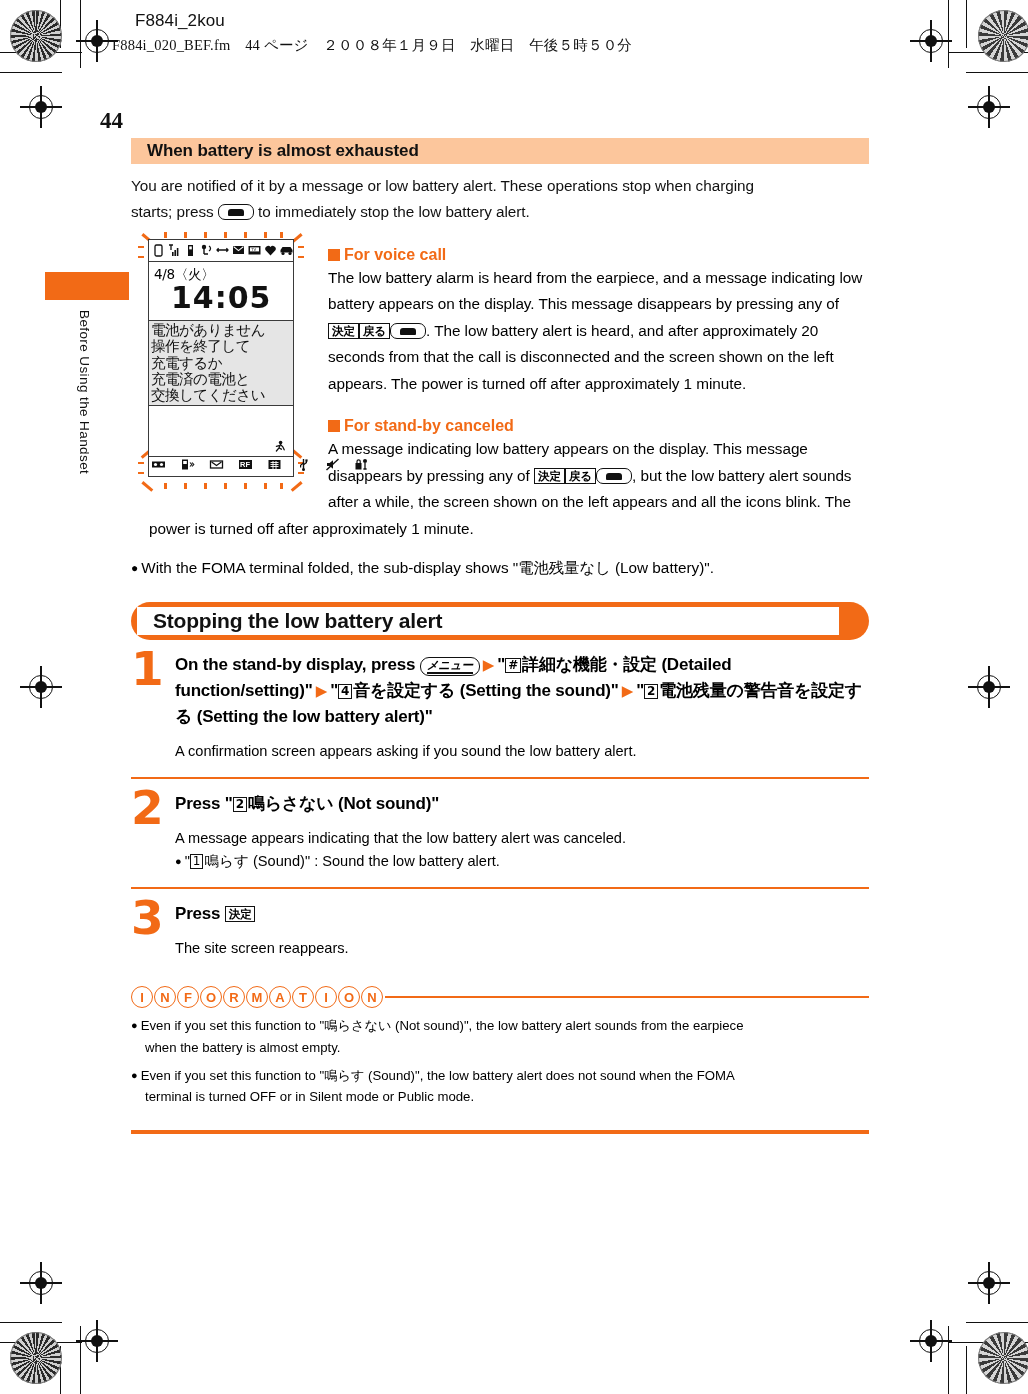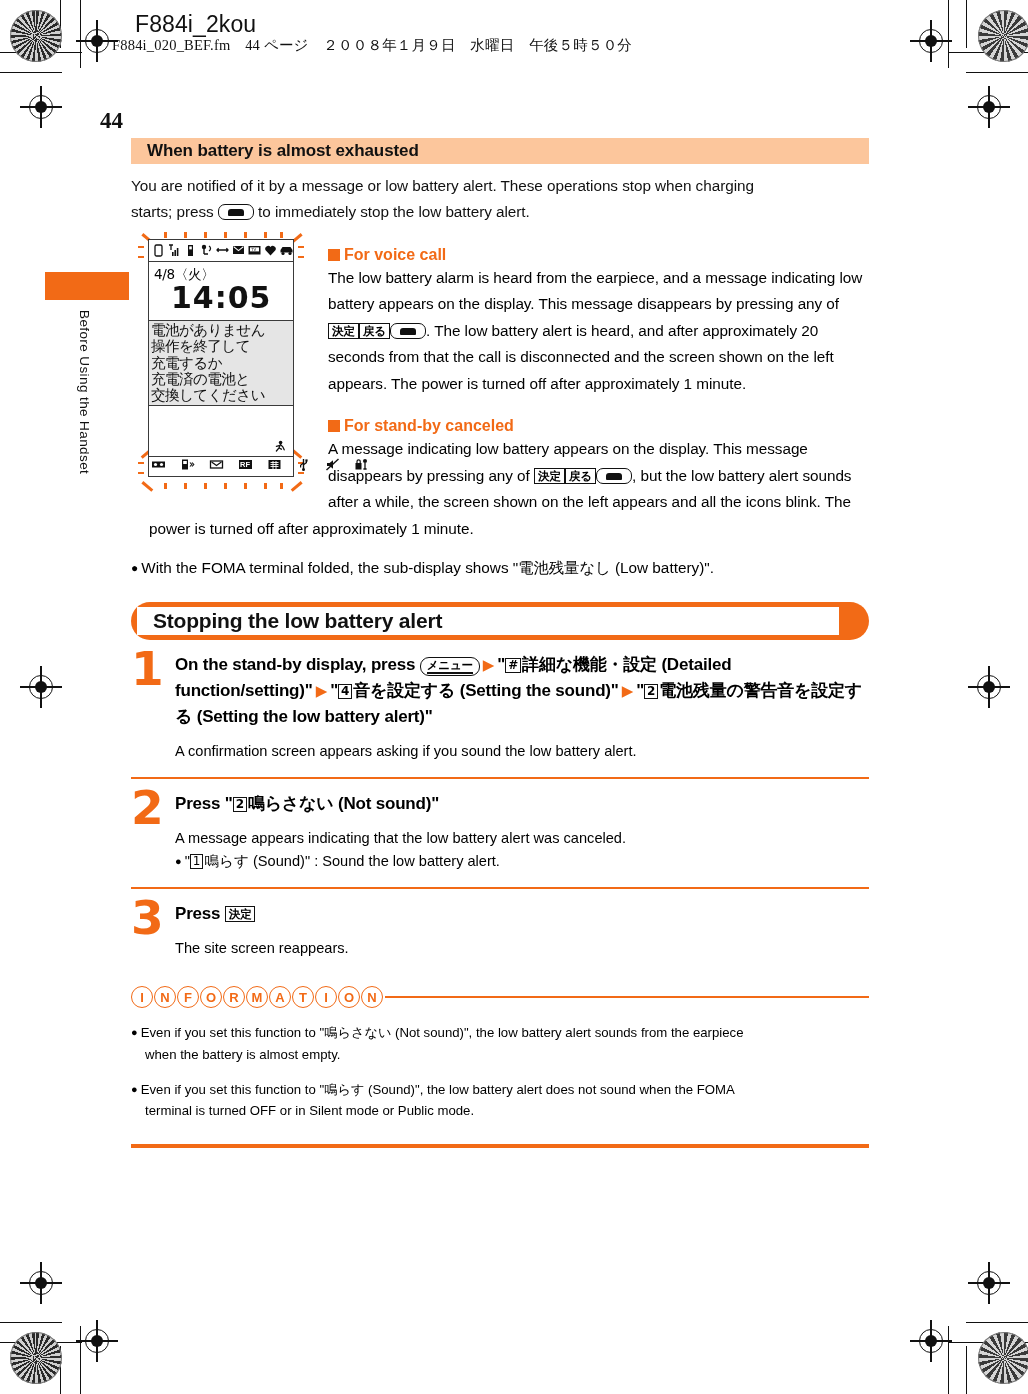--- a/index.html
+++ b/index.html
@@ -28,21 +28,21 @@
 
   
   .sidebar-tab{position:absolute;left:45px;top:272px;width:84px;height:28px;background:#f26a16;}
   .sidebar-text{
     position:absolute;left:66px;top:310px;width:26px;
     writing-mode:vertical-rl; text-orientation:mixed;
     font-size:13.5px;font-weight:400;letter-spacing:.4px;color:#111;
     white-space:nowrap;
   }
 
-  .hdr-jobname{position:absolute;left:135px;top:11px;font-size:23px;letter-spacing:.1px;color:#111;}
+  .hdr-jobname{position:absolute;left:135px;top:11px;font-size:17px;letter-spacing:.1px;color:#111;}
   .hdr-fileline{position:absolute;left:112px;top:36px;font-size:14.5px;color:#111;
     font-family:"Liberation Serif","DejaVu Serif",serif;letter-spacing:.2px;white-space:nowrap;}
   .folio{position:absolute;left:100px;top:108px;font-size:23px;font-weight:700;color:#111;
     font-family:"Liberation Serif","DejaVu Serif",serif;}
 
   .content{position:absolute;left:131px;top:138px;width:738px;}
 
   
   .band-peach{background:#fcc69c;height:26px;display:flex;align-items:center;padding-left:16px;
     font-size:17px;font-weight:700;color:#111;letter-spacing:-.1px;}
@@ -92,37 +92,37 @@
     font-family:"DejaVu Sans",sans-serif;}
   .stepbody{flex:1 1 auto;padding-top:2px;}
   .steptitle{font-size:17px;font-weight:700;line-height:1.52;letter-spacing:-.2px;}
   .stepdesc{font-size:14.6px;line-height:1.6;margin-top:10px;}
   .stepdesc .disc{font-size:11px;}
 
   
   .key{display:inline-block;border:1.5px solid #111;border-radius:0;padding:0 3px;
     font-size:11.5px;line-height:14px;vertical-align:1px;white-space:nowrap;
     font-family:"DejaVu Sans",sans-serif;font-weight:700;}
-  .key.oval{border-radius:9px;padding:0 6px;position:relative;}
+  .key.oval{border-radius:9px;padding:0 6px;position:relative;font-style:italic;}
   .key.oval .ul{display:block;height:1.4px;background:#111;margin:0 0 1px 0;}
   .key.big{padding:0 9px;border-radius:7px;}
   .key .hang{display:inline-block;width:16px;height:7px;background:#111;border-radius:3px 3px 1px 1px;vertical-align:middle;
     position:relative;}
   .keybox{display:inline-block;border:1.3px solid #111;padding:0 2px;font-size:12px;line-height:13px;
     vertical-align:1px;font-family:"DejaVu Sans",sans-serif;margin-right:1px;}
   .arrow{color:#f26a16;font-size:15px;vertical-align:0px;margin:0 3px;letter-spacing:0;}
 
   
   .infowrap{margin-top:26px;display:flex;align-items:center;}
   .infoletters{display:flex;gap:1px;flex:0 0 auto;}
   .infoletters span{display:inline-flex;align-items:center;justify-content:center;
     width:22px;height:22px;border:1.8px solid #f26a16;border-radius:50%;
     color:#f26a16;font-weight:700;font-size:13px;box-sizing:border-box;}
   .infoline{flex:1 1 auto;height:2.6px;background:#f26a16;margin-left:2px;}
-  .infoitem{font-size:13.2px;line-height:1.62;margin-top:14px;padding-left:0;}
+  .infoitem{font-size:13.2px;line-height:1.62;margin-top:7px;padding-left:0;}
   .infoitem .disc{font-size:11px;}
   .infoitem .cont{display:block;padding-left:14px;}
   .footrule{height:4.5px;background:#f26a16;margin-top:22px;}
 </style>
 </head>
 <body>
 
 <div class="page">
 
   <div class="cropline" style="left:60px;top:0;width:1.4px;height:48px;"></div>

